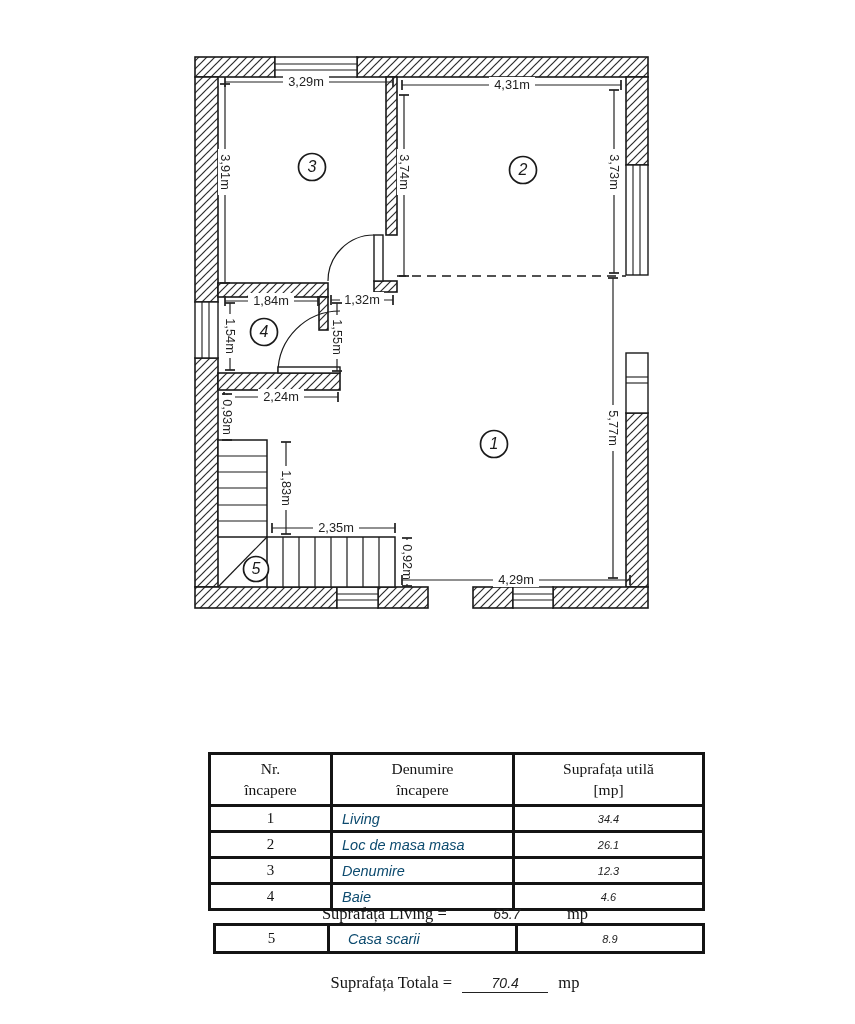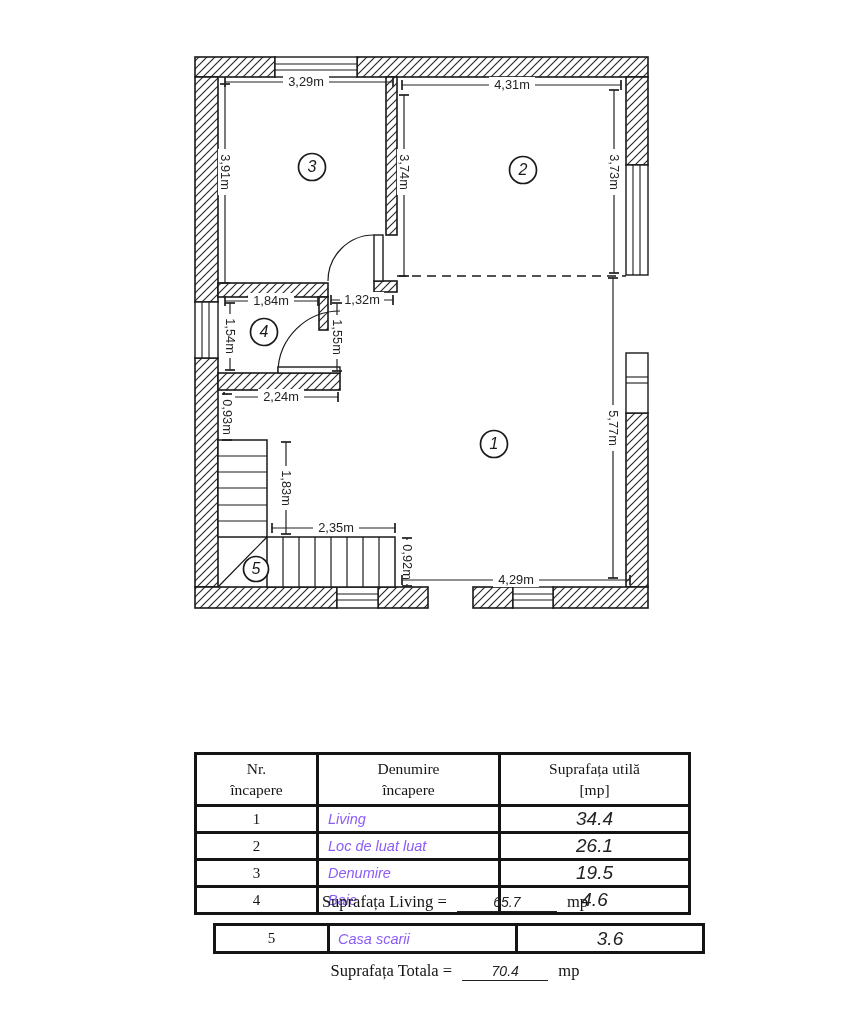--- a/index.html
+++ b/index.html
@@ -24,27 +24,27 @@
   .roomcircle { fill:#ffffff; stroke:#1a1a1a; stroke-width:1.7px; }
   .roomnum { font-family:"Liberation Sans",sans-serif; font-style:italic; font-size:16px; fill:#1a1a1a; text-anchor:middle; }
 
   
   table.areas { border-collapse:collapse; position:absolute; table-layout:fixed; background:#fff; }
   table.areas td, table.areas th { border:3px solid #141414; overflow:hidden; }
   .hcell { font-family:"Liberation Serif",serif; font-weight:normal; font-size:15.5px;
            text-align:center; line-height:1.35; height:47px; color:#141414; }
   td.nr   { font-family:"Liberation Serif",serif; font-size:15px; text-align:center; height:21px; color:#141414; }
   td.name { font-family:"Liberation Sans",sans-serif; font-style:italic; font-size:14.5px;
-            padding-left:9px; color:#8b5cf6; }
-  td.area { font-family:"Liberation Sans",sans-serif; font-style:italic; font-size:19px;
+            padding-left:9px; color:#0c4a6e; }
+  td.area { font-family:"Liberation Sans",sans-serif; font-style:italic; font-size:11px;
             text-align:center; color:#222; }
   .sumline { position:absolute; left:208px; width:494px; text-align:center;
              font-family:"Liberation Serif",serif; font-size:16.5px; color:#141414; }
   .fillval { display:inline-block; min-width:92px; text-align:center;
-             border-bottom:1.6px solid #222; padding:0 4px 1px 4px; margin:4px 6px;
+             border-bottom:1.6px solid #222; padding:0 4px 1px 4px; margin:16px 6px;
              font-family:"Liberation Sans",sans-serif; font-style:italic; font-size:14px; color:#222; }
 </style>
 </head>
 <body>
 
 <div id="stage">
 
   <svg id="plan-svg" width="855" height="720" viewBox="0 0 855 720">
     <defs>
       <pattern id="hatch" width="8" height="8" patternUnits="userSpaceOnUse">
@@ -267,21 +267,21 @@
     <g>
       <circle class="roomcircle" cx="264" cy="332" r="13.5"></circle>
       <text class="roomnum" x="264" y="337">4</text>
     </g>
     <g>
       <circle class="roomcircle" cx="256" cy="569" r="12.5"></circle>
       <text class="roomnum" x="256" y="574">5</text>
     </g>
   </svg>
 
-  <table class="areas" style="left:194px; top:752px; width:494px;border-radius:17px;">
+  <table class="areas" style="left:208px; top:752px; width:494px;border-radius:17px;">
     <colgroup>
         <col style="width:122px">
         <col style="width:182px">
         <col style="width:190px">
       </colgroup>
     <thead>
       <tr>
         <th class="hcell">
           <div>Nr.</div>
           <div>încapere</div>
@@ -297,27 +297,27 @@
       </tr>
     </thead>
     <tbody>
       <tr>
         <td class="nr">1</td>
         <td class="name">Living</td>
         <td class="area">34.4</td>
       </tr>
       <tr>
         <td class="nr">2</td>
-        <td class="name">Loc de luat luat</td>
+        <td class="name">Loc de masa masa</td>
         <td class="area">26.1</td>
       </tr>
       <tr>
         <td class="nr">3</td>
         <td class="name">Denumire</td>
-        <td class="area">19.5</td>
+        <td class="area">12.3</td>
       </tr>
       <tr>
         <td class="nr">4</td>
         <td class="name">Baie</td>
         <td class="area">4.6</td>
       </tr>
     </tbody>
   </table>
 
   <div class="sumline" style="top:890px;">
@@ -328,22 +328,22 @@
 
   <table class="areas" style="left:213px; top:923px; width:489px;">
     <colgroup>
         <col style="width:114px">
         <col style="width:188px">
         <col style="width:187px">
       </colgroup>
     <tbody>
       <tr>
         <td class="nr" style="height:23px;">5</td>
-        <td class="name" style="padding-left:8px;">Casa scarii</td>
-        <td class="area">3.6</td>
+        <td class="name" style="padding-left:18px;">Casa scarii</td>
+        <td class="area">8.9</td>
       </tr>
     </tbody>
   </table>
 
   <div class="sumline" style="top:959px;">
     <span>Suprafața Totala =</span>
     <span class="fillval" style="min-width:78px;">70.4</span>
     <span>mp</span>
   </div>
 

